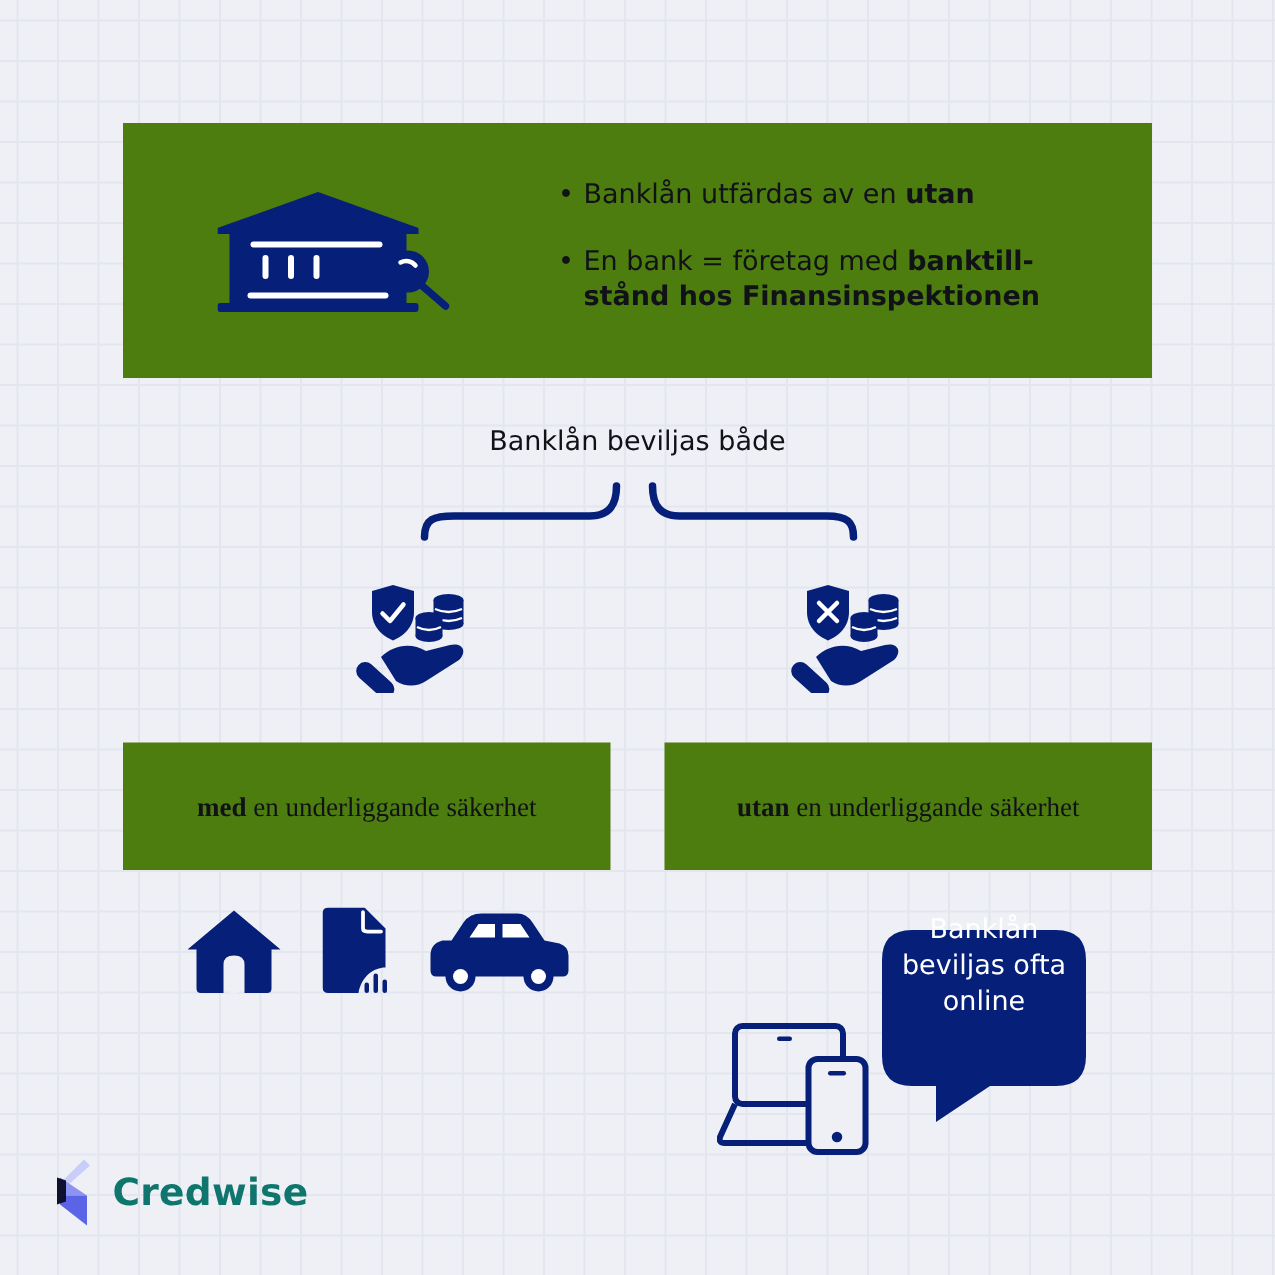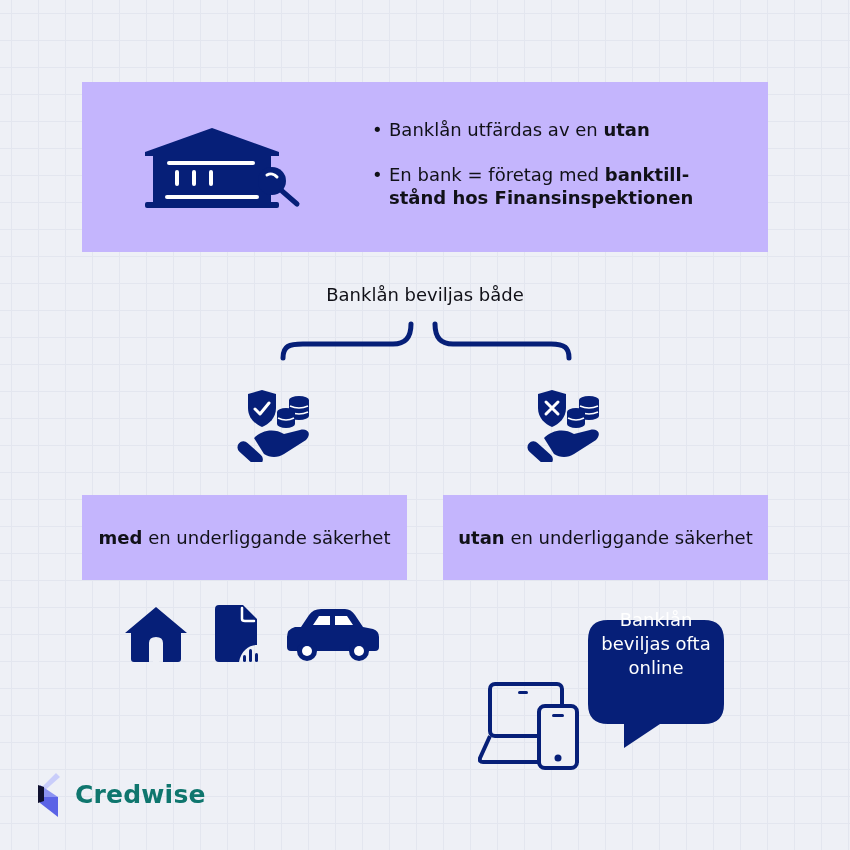--- a/index.html
+++ b/index.html
@@ -9,21 +9,21 @@
     font-family: "DejaVu Sans", sans-serif;
     color: #111118;
     background-color: #eef0f6;
     background-image:
       linear-gradient(to right, #e3e6ef 1px, transparent 1px),
       linear-gradient(to bottom, #e3e6ef 1px, transparent 1px);
     background-size: 27px 27px;
     background-position: 11px 13px;
   }
   .abs { position: absolute; }
-  .card { background: #c4b5fd; }
+  .card { background: #4d7c0f; font-family: Liberation Serif, serif; }
   .navy { fill: #061f78; }
   .top-card { left: 82px; top: 82px; width: 686px; height: 170px; }
   .bank-icon { left: 145px; top: 128px; width: 160px; height: 82px; }
   .bullets { left: 370px; top: 118px; width: 370px; font-size: 18px; line-height: 23px; }
   .bullet { position: relative; padding-left: 19px; }
   .bullet + .bullet { margin-top: 22px; }
   .bullet .dot { position: absolute; left: 2px; top: 0; }
   .bullet b { font-weight: bold; }
   .section-label { left: 0; width: 850px; top: 284px; text-align: center; font-size: 18px; }
   .brace { left: 275px; top: 318px; width: 300px; height: 44px; }

